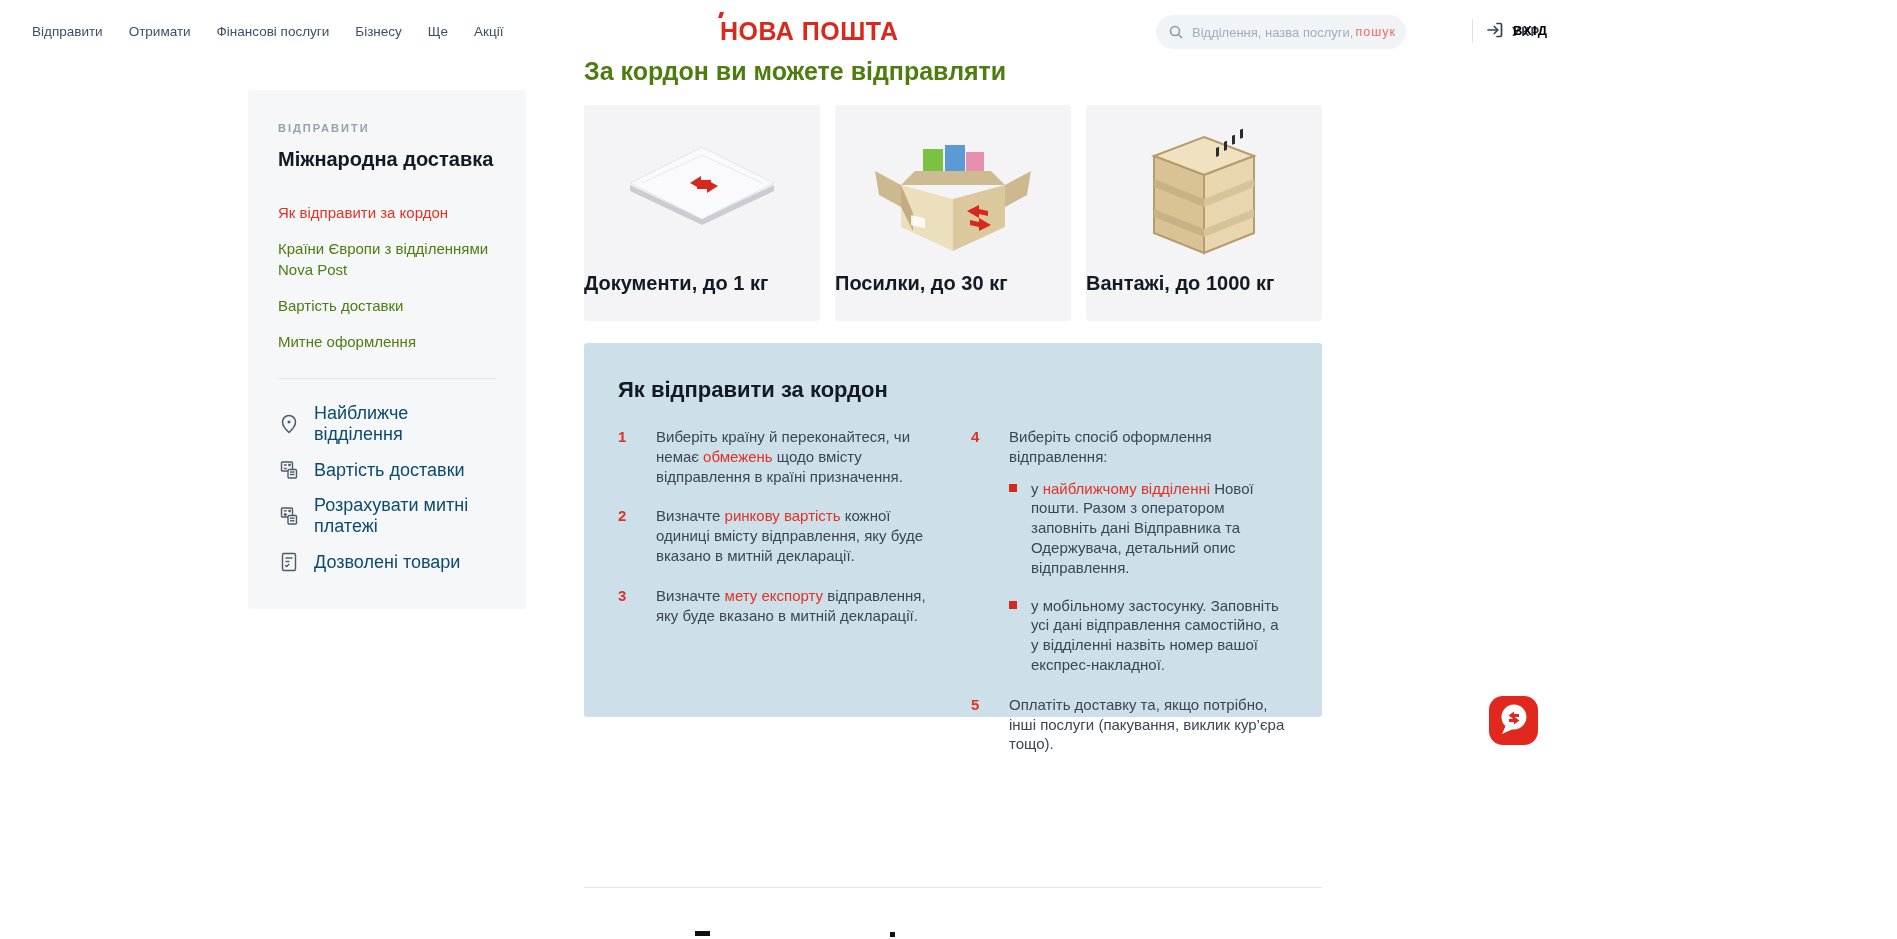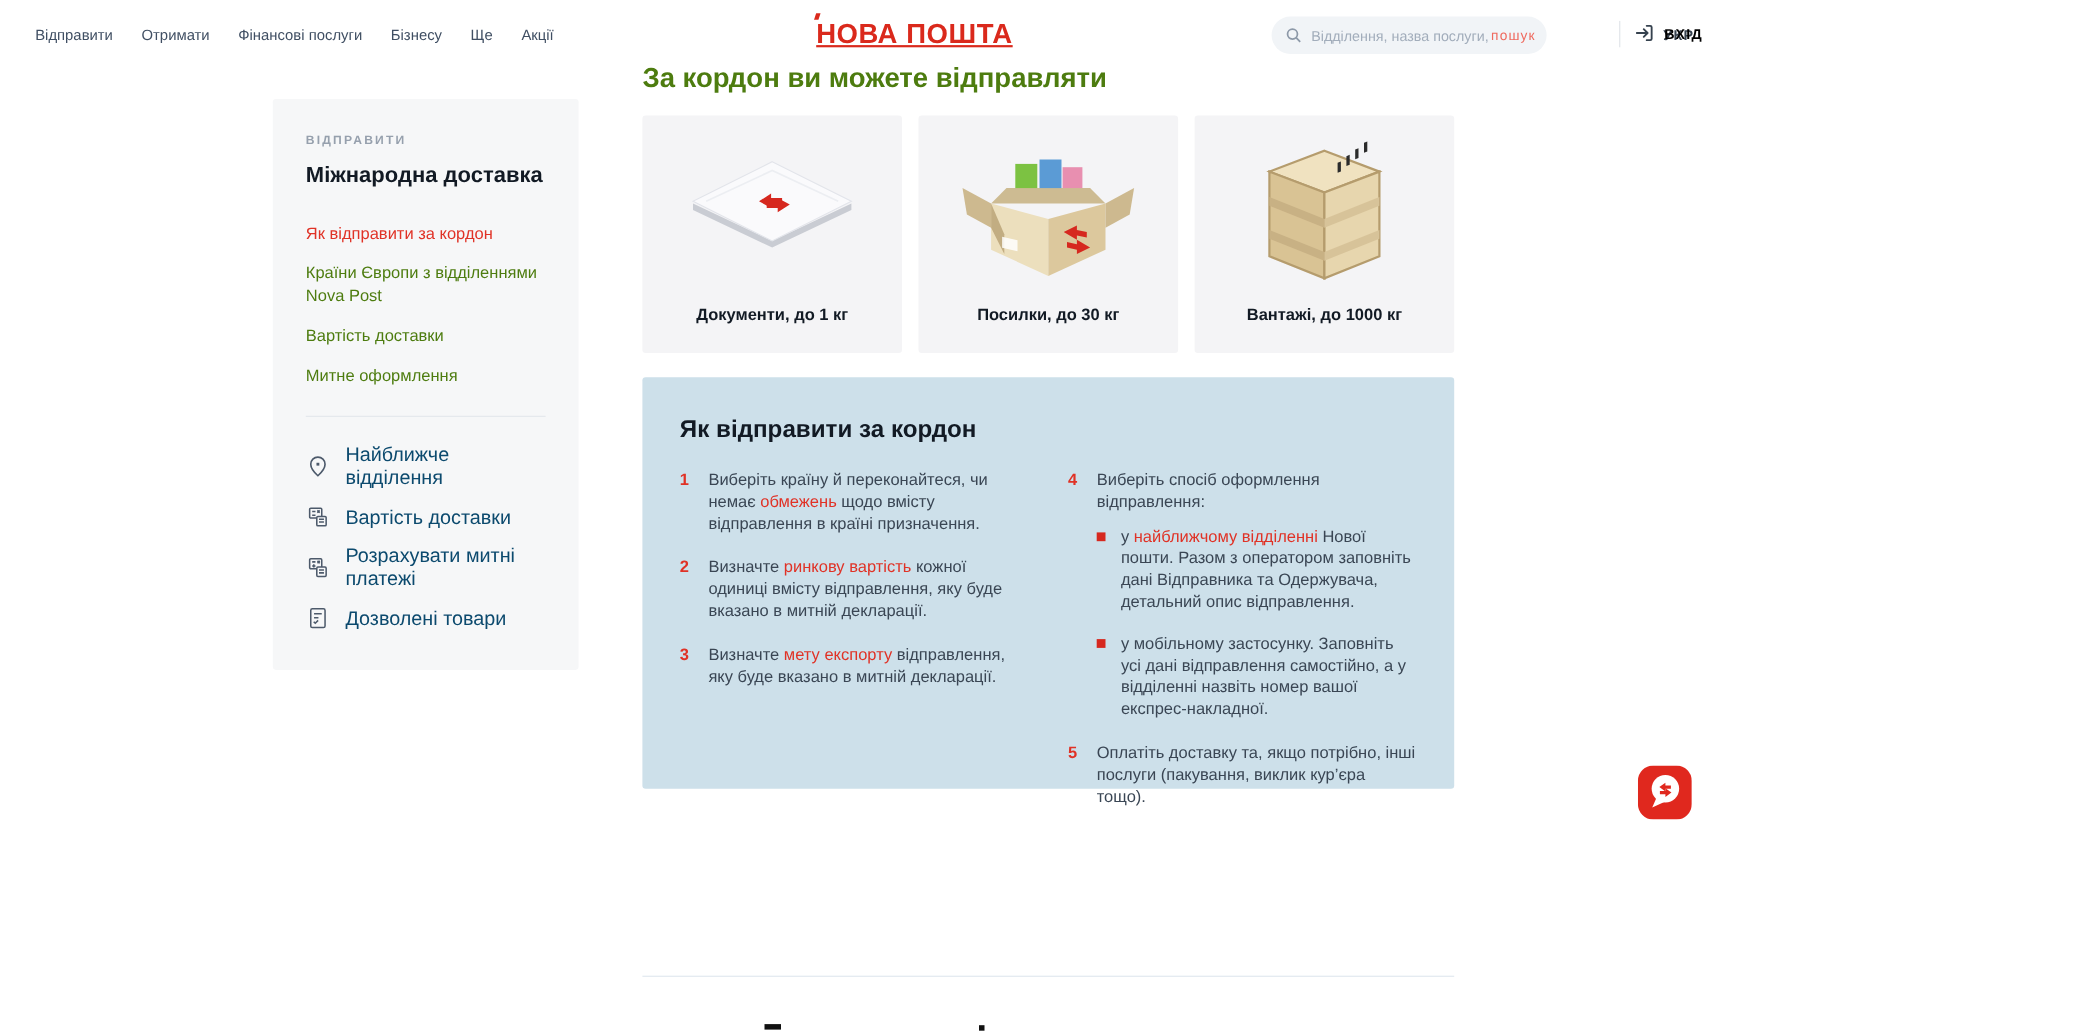--- a/index.html
+++ b/index.html
@@ -5,22 +5,22 @@
   * { margin:0; padding:0; box-sizing:border-box; }
   html,body { width:1897px; height:939px; }
   body {
     font-family:"Liberation Sans","DejaVu Sans",sans-serif;
     background:#ffffff; color:#3c4856; position:relative; overflow:hidden;
   }
   
   .header { position:absolute; left:0; top:0; width:1897px; height:62px; background:#fff; }
   .topnav { position:absolute; left:32px; top:0; height:62px; display:flex; align-items:center; gap:26px; }
   .topnav .nav-item { font-size:13.5px; color:#404f63; cursor:pointer; white-space:nowrap; }
-  .logo { position:absolute; left:742px; top:17px; width:160px; text-align:center;
-          font-size:25px; font-weight:800; letter-spacing:.5px; color:#da291c; white-space:nowrap;text-decoration:underline; }
+  .logo { position:absolute; left:720px; top:17px; width:160px; text-align:center;
+          font-size:25px; font-weight:800; letter-spacing:.5px; color:#da291c; white-space:nowrap; }
   .logo .tick { position:relative; }
   .logo .tick::before { content:""; position:absolute; left:-1px; top:-5px; width:4px; height:6px;
           background:#da291c; transform:skewX(-18deg); }
   .search { position:absolute; left:1156px; top:15px; width:250px; height:34px; background:#f1f4f7;
           border-radius:17px; display:flex; align-items:center; padding:0 10px 0 12px; }
   .search .ph { flex:1; font-size:13px; color:#a2adbb; white-space:nowrap; overflow:hidden; margin-left:8px; }
   .search .sbtn { font-size:12.5px; color:#ef6a5f; letter-spacing:1px; cursor:pointer; white-space:nowrap; }
   .lang { position:absolute; left:1512px; top:24px; font-size:13px; font-weight:600; letter-spacing:1.2px;
           color:#36424f; cursor:pointer; }
   .vdiv { position:absolute; left:1472px; top:19px; width:1px; height:24px; background:#dfe3e8; }
@@ -37,30 +37,30 @@
   .side-divider { margin:26px 0 24px 0; height:1px; background:#e4e7eb; }
   .tools { display:flex; flex-direction:column; gap:14px; }
   .tool-row { display:flex; align-items:center; gap:14px; cursor:pointer; }
   .tool-row .t-icon { width:22px; height:22px; flex:0 0 22px; display:flex; align-items:center; justify-content:center; }
   .tool-row .t-label { font-size:18px; color:#0c4a6e; }
   
   .main-heading { position:absolute; left:584px; top:57px; font-size:25px; font-weight:800; color:#4d7c0f; }
   .cards { position:absolute; left:584px; top:105px; display:flex; gap:15px; }
   .card { width:236px; height:216px; background:#f4f4f6; border-radius:3px; position:relative; cursor:pointer; }
   .card .art { position:absolute; left:18px; top:14px; width:200px; height:150px; }
-  .card .caption { position:absolute; left:0; bottom:26px; width:100%; text-align:center;
-          font-size:15px; font-weight:700; color:#121a24; }
+  .card .caption { position:absolute; left:0; bottom:26px; width:100%; text-align:left;
+          font-size:20px; font-weight:700; color:#121a24; }
   .howto { position:absolute; left:584px; top:343px; width:738px; height:374px; background:#cde0ea;
           border-radius:3px; padding:34px 34px 0 34px; }
   .howto-title { font-size:22px; font-weight:800; color:#121a24; margin-bottom:24px; }
   .cols { display:flex; gap:36px; }
   .col { width:318px; }
   .step { display:flex; gap:12px; margin-bottom:20px; }
   .step-num { flex:0 0 14px; font-size:15px; font-weight:700; color:#e03226; line-height:1.32; }
-  .step-body { font-size:15px; line-height:1.32; color:#3a4654; }
+  .step-body { font-size:15px; line-height:1.32; color:#3a4654;margin-left:12px; }
   .step-body .lnk { color:#e03226; cursor:pointer; }
   .bullets { margin-top:12px; display:flex; flex-direction:column; gap:18px; }
   .bullet { position:relative; padding-left:22px; font-size:15px; line-height:1.32; color:#3a4654; }
   .bullet::before { content:""; position:absolute; left:0; top:5px; width:8px; height:8px; background:#d6281f; }
   .bottom-divider { position:absolute; left:584px; top:887px; width:738px; height:1px; background:#dfe6ee; }
   .frag-bar { position:absolute; left:695px; top:931px; width:15px; height:5px; background:#111; }
   .frag-dot { position:absolute; left:890px; top:932px; width:5px; height:5px; background:#111; }
   
   .chat-btn { position:absolute; left:1489px; top:696px; width:49px; height:49px; cursor:pointer; }
   svg { display:block; }

